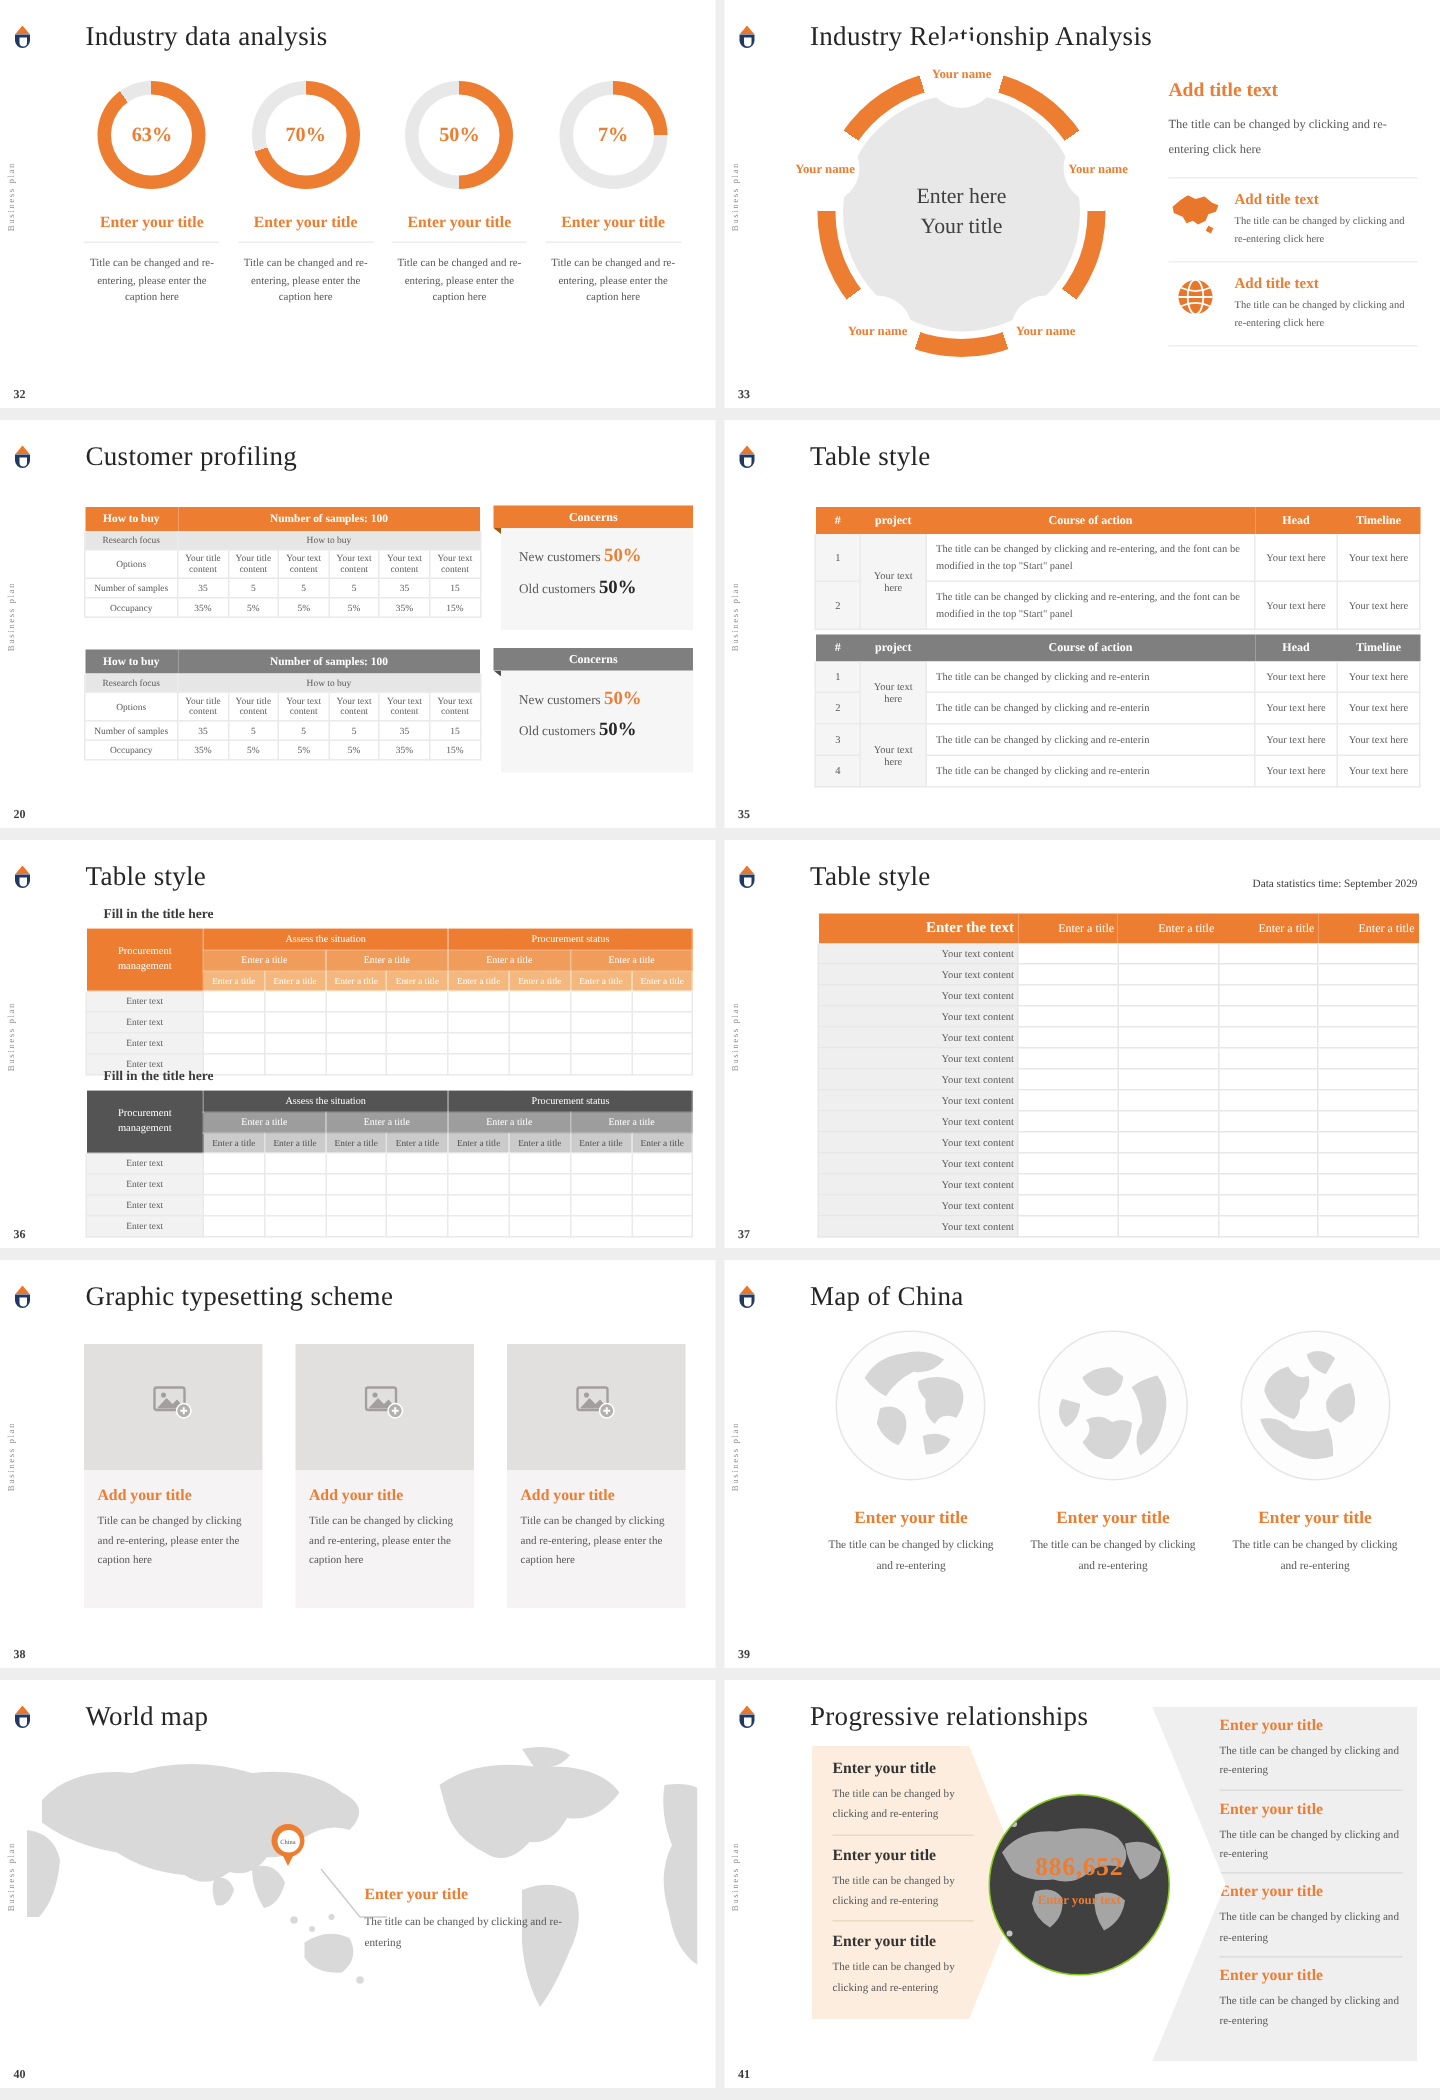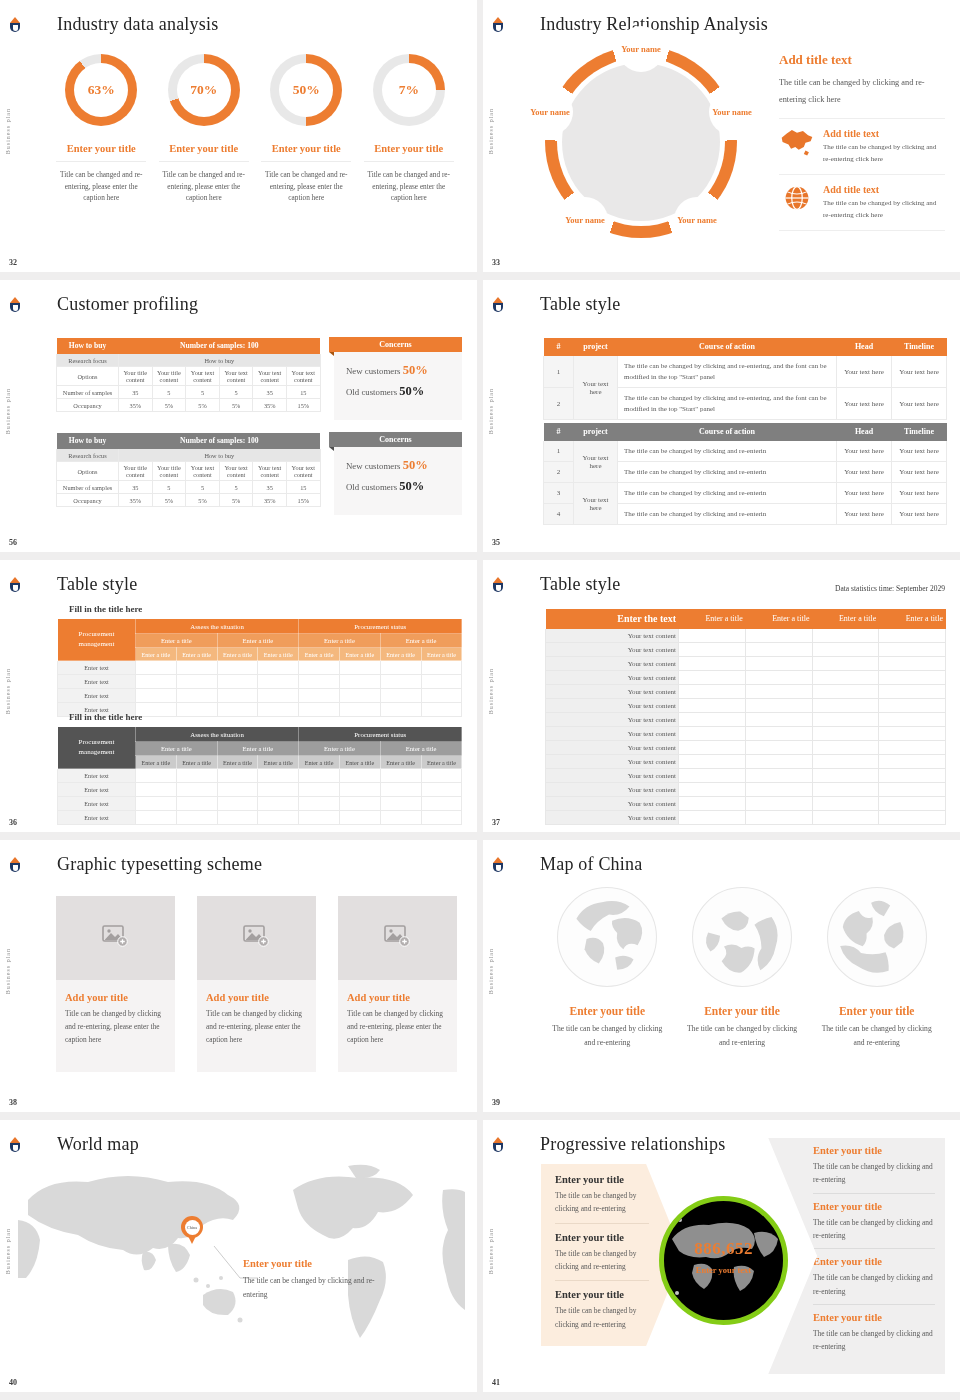--- a/index.html
+++ b/index.html
@@ -140,21 +140,21 @@
   .chev-l{position:absolute;left:58px;top:44px;width:142px;height:182px;background:#FCEDDE;clip-path:polygon(0 0,74% 0,100% 50%,74% 100%,0 100%);z-index:1;padding:2px 0 0 0;box-sizing:border-box;}
   .chev-l .p-item{margin:0 34px 0 14px;padding:8px 0 7px 0;border-bottom:1px solid #EAD9C7;}
   .chev-l .p-item:last-child{border-bottom:none;}
   .p-item .pt1{font-size:10.5px;font-weight:bold;color:#333;}
   .p-item .pc1{margin-top:4px;font-size:7.4px;line-height:1.8;color:#595959;}
   .chev-r{position:absolute;left:274px;top:18px;width:188px;height:236px;background:#F0EFEF;clip-path:polygon(6% 0,100% 0,100% 100%,6% 100%,32% 50%);z-index:1;box-sizing:border-box;}
   .chev-r .g-item{margin:0 10px 0 56px;padding:7px 0 6px 0;border-bottom:1px solid #DCDCDC;}
   .chev-r .g-item:last-child{border-bottom:none;}
   .g-item .gt1{font-size:10.5px;font-weight:bold;color:#ED7D31;}
   .g-item .gc1{margin-top:4px;font-size:7.4px;line-height:1.8;color:#595959;}
-  .statcircle{position:absolute;left:176px;top:76px;width:119px;height:119px;border-radius:50%;background:#000000;border:5px solid #84cc16;z-index:2;overflow:hidden;}
+  .statcircle{position:absolute;left:176px;top:76px;width:119px;height:119px;border-radius:50%;background:#404040;border:1px solid #84cc16;z-index:2;overflow:hidden;}
   .statcircle:before{content:"";position:absolute;left:14px;top:17px;width:4px;height:4px;border-radius:50%;background:#C4C4C4;}
   .statcircle:after{content:"";position:absolute;left:11px;bottom:25px;width:4px;height:4px;border-radius:50%;background:#C4C4C4;}
   .statmap{position:absolute;inset:8px 0;opacity:.65;}
   .statnum{position:absolute;left:0;right:0;top:38px;text-align:center;font-size:17px;font-weight:bold;color:#ED7D31;letter-spacing:.5px;}
   .statlab{position:absolute;left:0;right:0;top:64px;text-align:center;font-size:8.5px;font-weight:bold;color:#ED7D31;}
 </style>
 </head>
 <body>
 
 <div class="page">
@@ -210,20 +210,24 @@
       <div class="ring"></div>
       <div class="ring-hole"></div>
       <div class="gear-body"></div>
       <div class="nodes">
           <div class="node">Your name</div>
           <div class="node">Your name</div>
           <div class="node">Your name</div>
           <div class="node">Your name</div>
           <div class="node">Your name</div>
         </div>
+      <div class="gear-center">
+        <div>Enter here</div>
+        <div>Your title</div>
+      </div>
     </div>
     <div class="s33-right">
       <div class="s33-big">Add title text</div>
       <div class="s33-para">The title can be changed by clicking and re-entering click here</div>
       <div class="s33-item">
         <span class="s33-icon">
           <svg width="34" height="28" viewBox="0 0 40 32">
               <path d="M8 6 L14 2 L20 5 L27 3 L33 8 L38 10 L36 15 L30 17 L28 22 L22 25 L18 22 L13 24 L10 19 L3 16 L2 11 Z" fill="#E8762B"></path>
               <path d="M30 26 l4 2 -2 4 -4 -2 z" fill="#E8762B"></path>
             </svg>
@@ -352,21 +356,21 @@
             <td>15%</td>
           </tr>
     </tbody>
       </table>
     <div class="concern gray" style="top:152px;">
       <div class="ribbon">Concerns</div>
         <div class="fold"></div>
       <div class="cline"><span>New customers</span> <span class="cval o">50%</span></div>
       <div class="cline"><span>Old customers</span> <span class="cval d">50%</span></div>
     </div>
-    <div class="num">56</div>
+    <div class="num">20</div>
   </section>
 
   <section class="slide">
     <div class="logo">
         <i class="roof"></i>
         <i class="shield"></i>
       </div>
     <div class="vtext">Business plan</div>
     <h2 class="stitle">Table style</h2>
 

